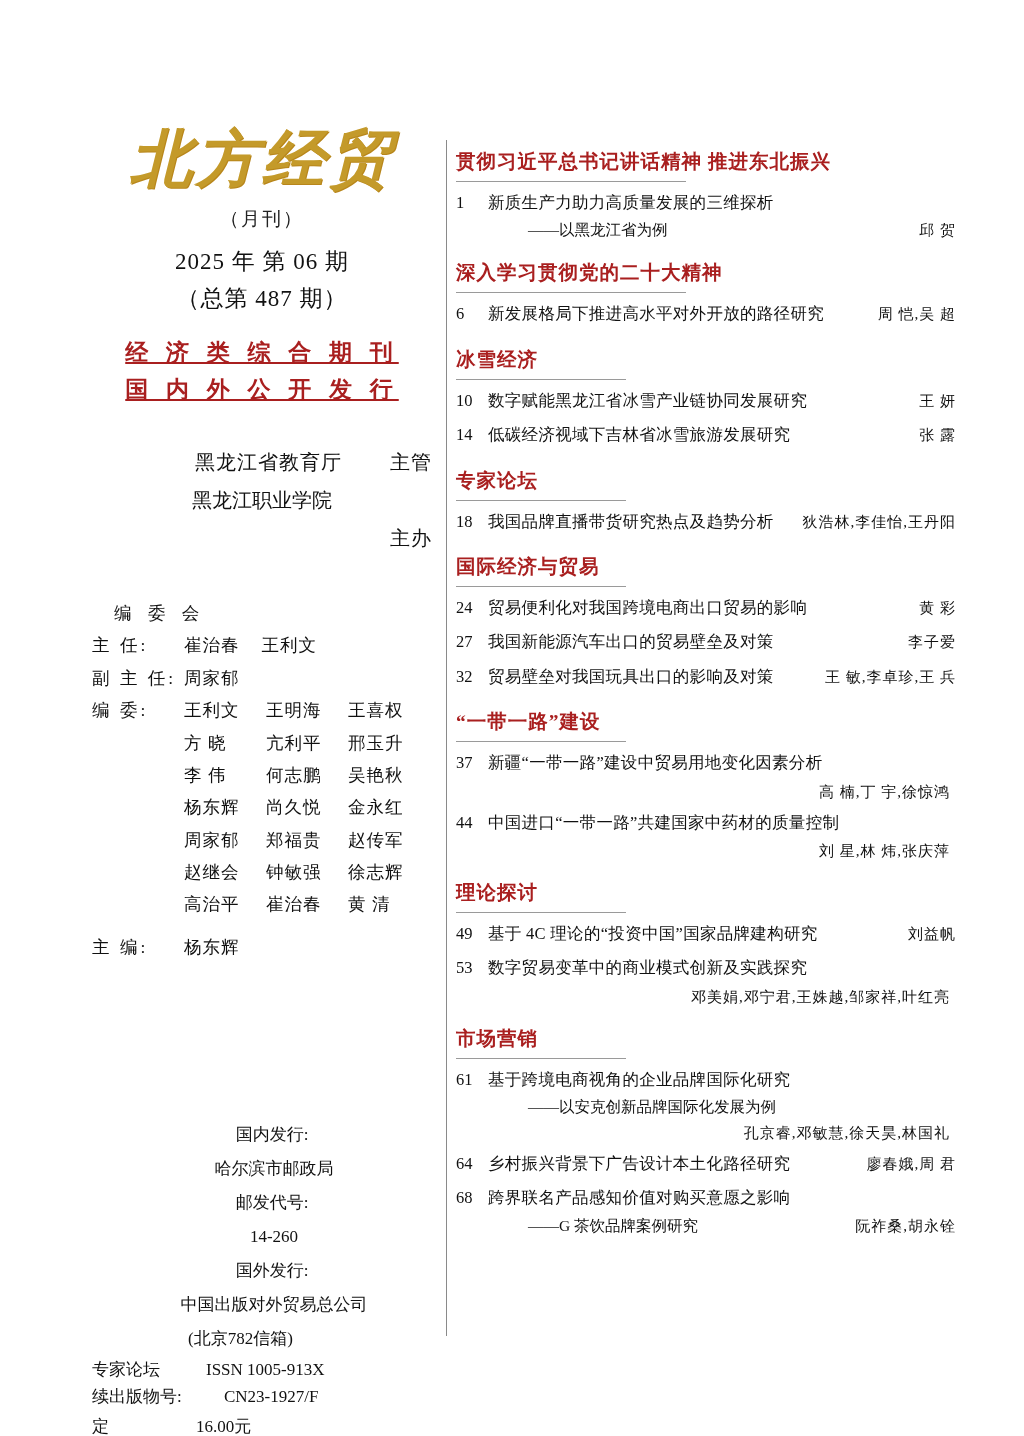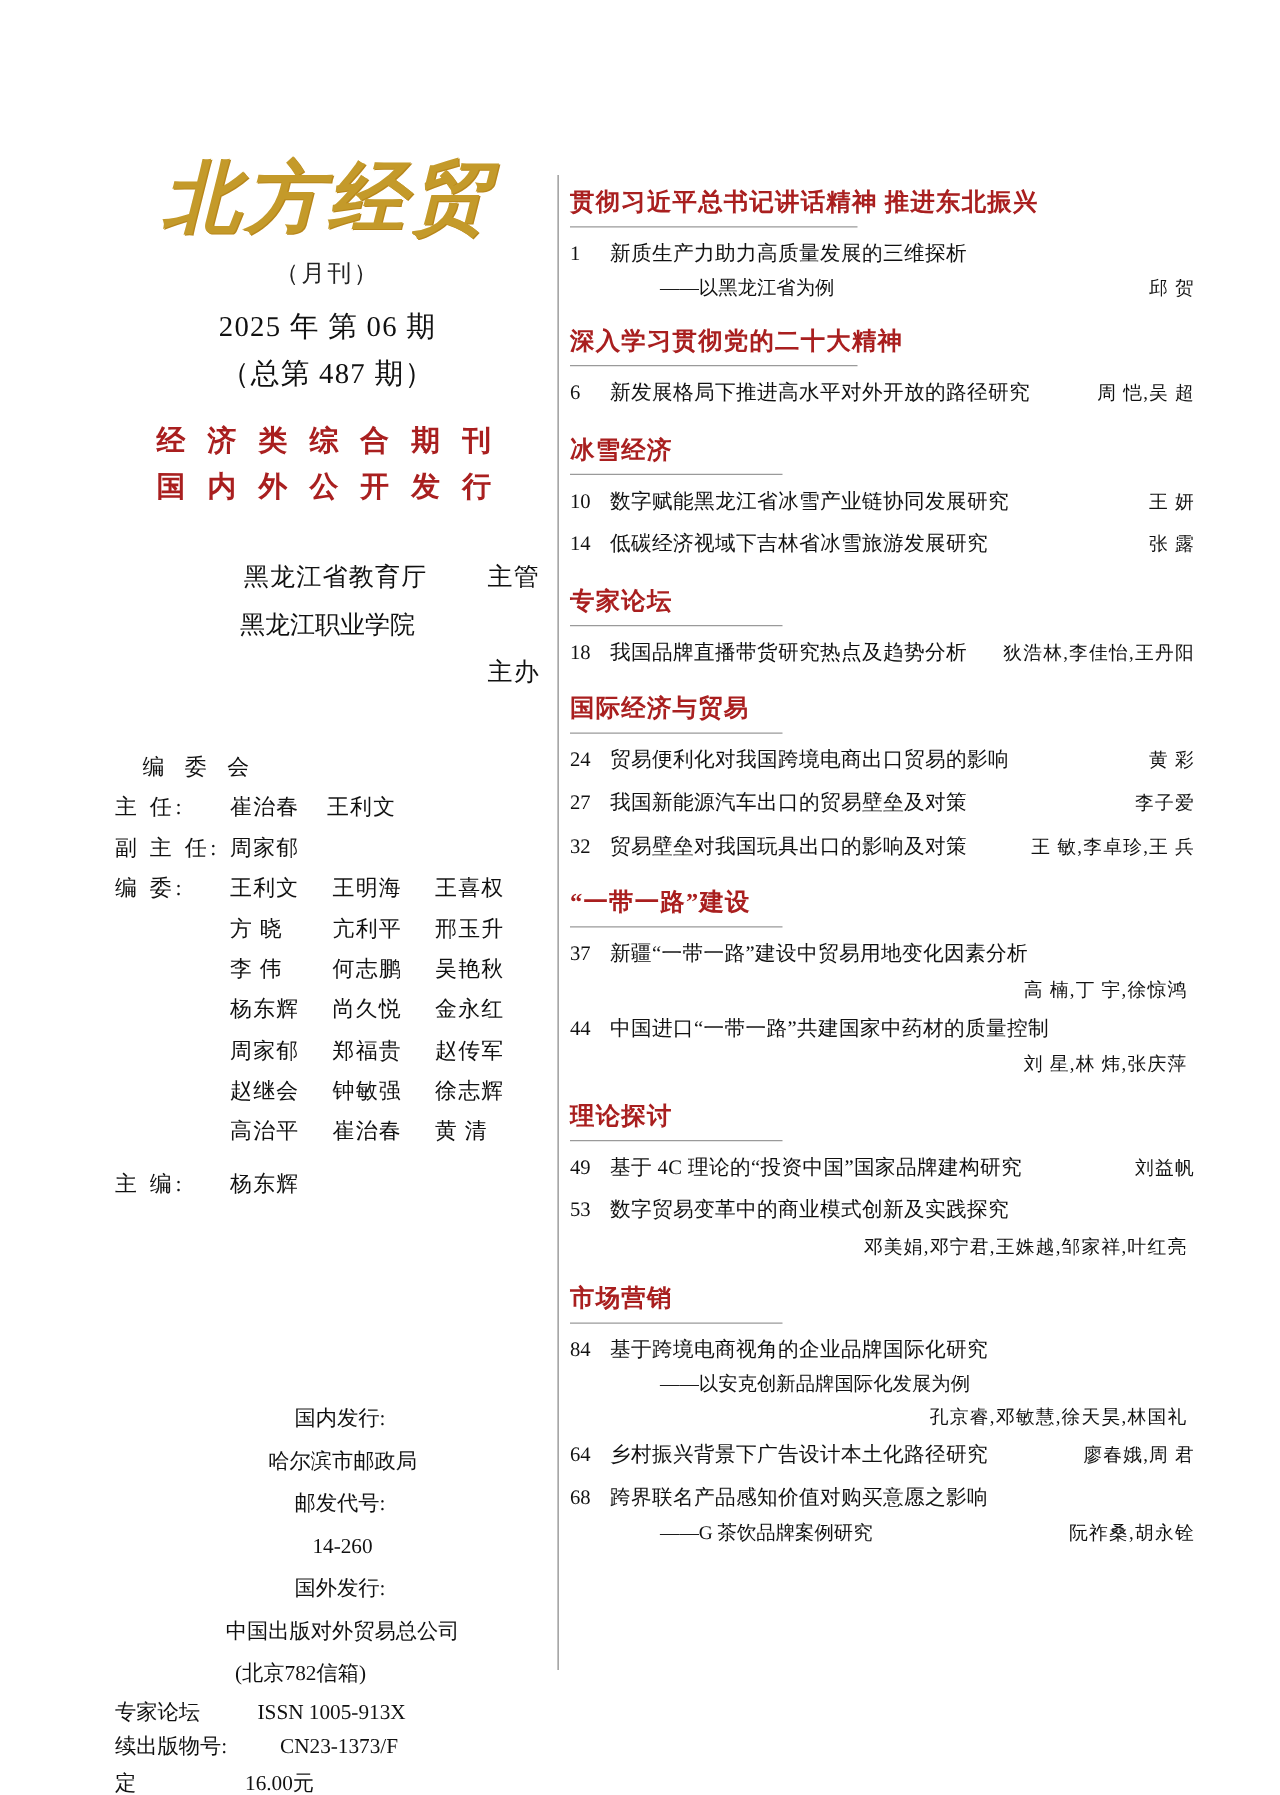--- a/index.html
+++ b/index.html
@@ -63,20 +63,21 @@
     color: #111;
   }
   .red-title {
     text-align: center;
     color: #a91f1f;
     font-weight: bold;
     font-size: 23px;
     letter-spacing: 6px;
     margin-top: 22px;
     line-height: 1.5;
+    text-decoration: underline;
   }
   .org-block {
     margin-top: 36px;
     font-size: 20px;
     line-height: 1.9;
     color: #111;
   }
   .org-row {
     display: flex;
     justify-content: flex-end;
@@ -362,21 +363,21 @@
       <span class="pv">中国出版对外贸易总公司</span>
     </div>
     <div class="pub-indent">(北京782信箱)</div>
     <div class="pub-two">
       <div class="pk2">
         <div>专家论坛</div>
         <div>续出版物号:</div>
       </div>
       <div class="pv2">
         <div>ISSN 1005-913X</div>
-        <div style="padding-left:18px;">CN23-1373/F</div>
+        <div style="padding-left:18px;">CN23-1927/F</div>
       </div>
     </div>
     <div class="price-row">
       <span class="pk3">定    价:</span>
       <span>16.00元</span>
     </div>
   </div>
 
   <div class="v-divider"></div>
 
@@ -477,21 +478,21 @@
         <span class="pg">53</span>
         <span class="ttl">数字贸易变革中的商业模式创新及实践探究</span>
       </div>
       <div class="authline">邓美娟,邓宁君,王姝越,邹家祥,叶红亮</div>
     </div>
 
     <div class="sec">
       <div class="sec-head">市场营销</div>
       <div class="sec-rule"></div>
       <div class="entry">
-        <span class="pg">84</span>
+        <span class="pg">61</span>
         <span class="ttl">基于跨境电商视角的企业品牌国际化研究</span>
       </div>
       <div class="subline">
         <span class="sub-t">——以安克创新品牌国际化发展为例</span>
       </div>
       <div class="authline">孔京睿,邓敏慧,徐天昊,林国礼</div>
       <div class="entry">
         <span class="pg">64</span>
         <span class="ttl">乡村振兴背景下广告设计本土化路径研究</span>
         <span class="auth">廖春娥,周   君</span>

